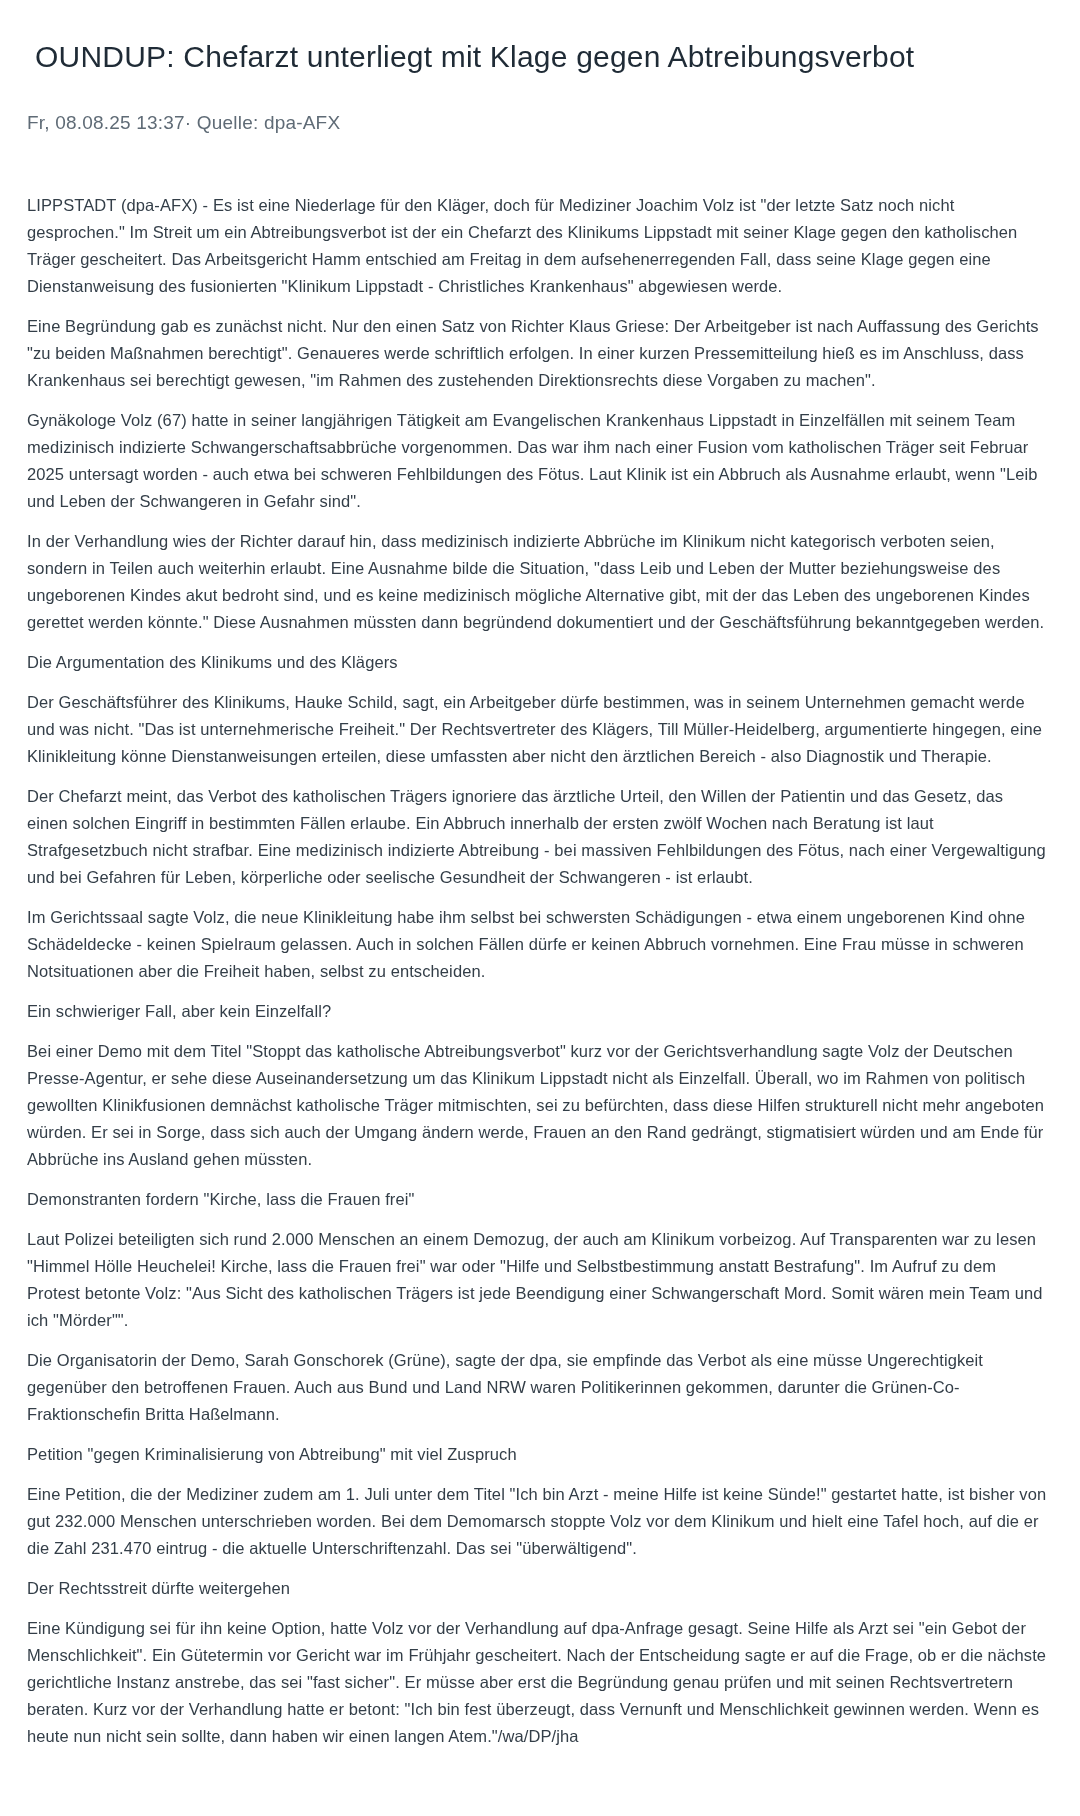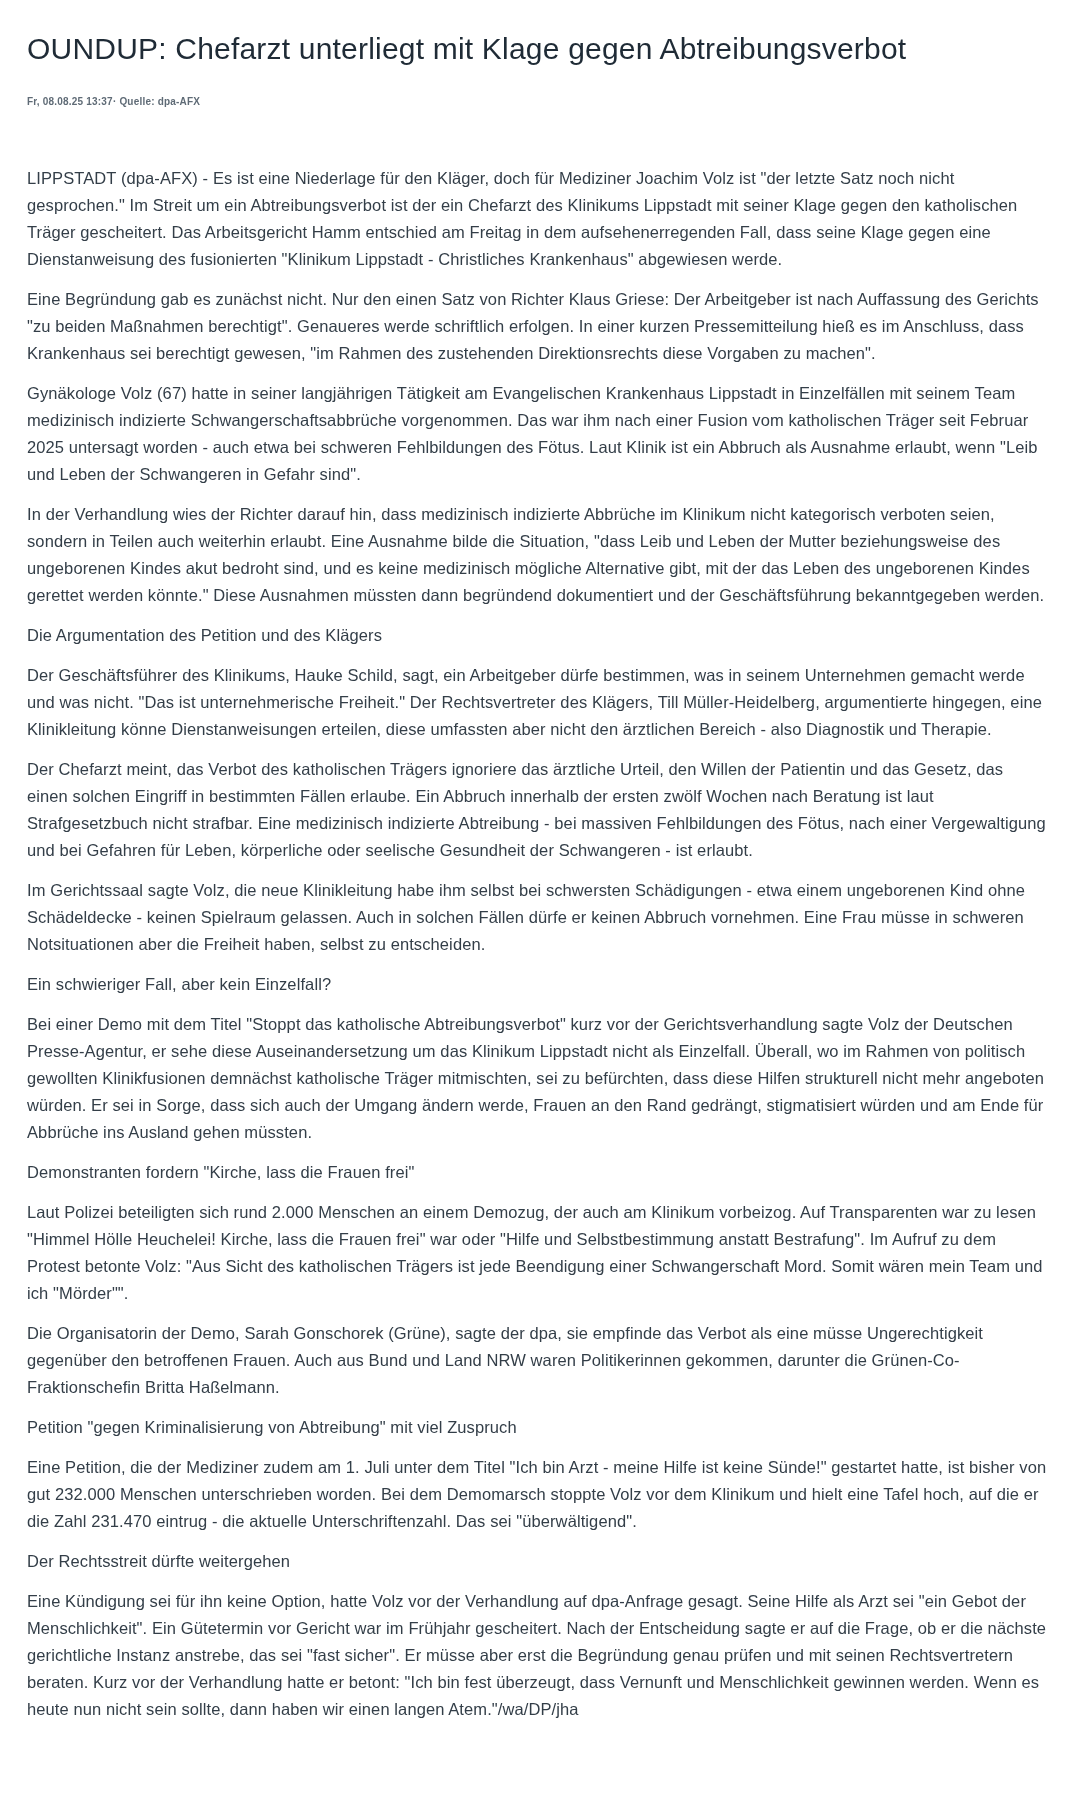--- a/index.html
+++ b/index.html
@@ -15,34 +15,33 @@
     font-family:"Liberation Sans","DejaVu Sans",sans-serif;
     -webkit-font-smoothing:antialiased;
   }
   .page{
     width:1080px;
     min-height:1816px;
     background:var(--bg);
     padding:26px 32px 46px 27px;
   }
   .article-title{
-    margin:0;
+    margin:8px;
     max-width:980px;
     font-size:30px;
     font-weight:400;
     line-height:46px;
     letter-spacing:0.2px;
     color:var(--title-color);
   }
   .article-meta{
-    margin-top:24px;
-    font-size:10px;
+    margin-top:32px;
+    font-size:19px;
     letter-spacing:0.2px;
     color:var(--meta-color);
-    font-weight:bold;
   }
   .article-body{
     margin-top:58px;
     max-width:1023px;
   }
   .article-body p,
   .article-body h2{
     margin:0 0 13px 0;
     font-size:16.5px;
     font-weight:400;
@@ -57,21 +56,21 @@
 <div class="page">
   <h1 class="article-title">OUNDUP: Chefarzt unterliegt mit Klage gegen Abtreibungsverbot</h1>
 
   <div class="article-meta">Fr, 08.08.25 13:37· Quelle: dpa-AFX</div>
 
   <div class="article-body">
       <p>LIPPSTADT (dpa-AFX) - Es ist eine Niederlage für den Kläger, doch für Mediziner Joachim Volz ist "der letzte Satz noch nicht gesprochen." Im Streit um ein Abtreibungsverbot ist der ein Chefarzt des Klinikums Lippstadt mit seiner Klage gegen den katholischen Träger gescheitert. Das Arbeitsgericht Hamm entschied am Freitag in dem aufsehenerregenden Fall, dass seine Klage gegen eine Dienstanweisung des fusionierten "Klinikum Lippstadt - Christliches Krankenhaus" abgewiesen werde.</p>
       <p>Eine Begründung gab es zunächst nicht. Nur den einen Satz von Richter Klaus Griese: Der Arbeitgeber ist nach Auffassung des Gerichts "zu beiden Maßnahmen berechtigt". Genaueres werde schriftlich erfolgen. In einer kurzen Pressemitteilung hieß es im Anschluss, dass Krankenhaus sei berechtigt gewesen, "im Rahmen des zustehenden Direktionsrechts diese Vorgaben zu machen".</p>
       <p>Gynäkologe Volz (67) hatte in seiner langjährigen Tätigkeit am Evangelischen Krankenhaus Lippstadt in Einzelfällen mit seinem Team medizinisch indizierte Schwangerschaftsabbrüche vorgenommen. Das war ihm nach einer Fusion vom katholischen Träger seit Februar 2025 untersagt worden - auch etwa bei schweren Fehlbildungen des Fötus. Laut Klinik ist ein Abbruch als Ausnahme erlaubt, wenn "Leib und Leben der Schwangeren in Gefahr sind".</p>
       <p>In der Verhandlung wies der Richter darauf hin, dass medizinisch indizierte Abbrüche im Klinikum nicht kategorisch verboten seien, sondern in Teilen auch weiterhin erlaubt. Eine Ausnahme bilde die Situation, "dass Leib und Leben der Mutter beziehungsweise des ungeborenen Kindes akut bedroht sind, und es keine medizinisch mögliche Alternative gibt, mit der das Leben des ungeborenen Kindes gerettet werden könnte." Diese Ausnahmen müssten dann begründend dokumentiert und der Geschäftsführung bekanntgegeben werden.</p>
-      <h2>Die Argumentation des Petition und des Klägers</h2>
+      <h2>Die Argumentation des Klinikums und des Klägers</h2>
       <p>Der Geschäftsführer des Klinikums, Hauke Schild, sagt, ein Arbeitgeber dürfe bestimmen, was in seinem Unternehmen gemacht werde und was nicht. "Das ist unternehmerische Freiheit." Der Rechtsvertreter des Klägers, Till Müller-Heidelberg, argumentierte hingegen, eine Klinikleitung könne Dienstanweisungen erteilen, diese umfassten aber nicht den ärztlichen Bereich - also Diagnostik und Therapie.</p>
       <p>Der Chefarzt meint, das Verbot des katholischen Trägers ignoriere das ärztliche Urteil, den Willen der Patientin und das Gesetz, das einen solchen Eingriff in bestimmten Fällen erlaube. Ein Abbruch innerhalb der ersten zwölf Wochen nach Beratung ist laut Strafgesetzbuch nicht strafbar. Eine medizinisch indizierte Abtreibung - bei massiven Fehlbildungen des Fötus, nach einer Vergewaltigung und bei Gefahren für Leben, körperliche oder seelische Gesundheit der Schwangeren - ist erlaubt.</p>
       <p>Im Gerichtssaal sagte Volz, die neue Klinikleitung habe ihm selbst bei schwersten Schädigungen - etwa einem ungeborenen Kind ohne Schädeldecke - keinen Spielraum gelassen. Auch in solchen Fällen dürfe er keinen Abbruch vornehmen. Eine Frau müsse in schweren Notsituationen aber die Freiheit haben, selbst zu entscheiden.</p>
       <h2>Ein schwieriger Fall, aber kein Einzelfall?</h2>
       <p>Bei einer Demo mit dem Titel "Stoppt das katholische Abtreibungsverbot" kurz vor der Gerichtsverhandlung sagte Volz der Deutschen Presse-Agentur, er sehe diese Auseinandersetzung um das Klinikum Lippstadt nicht als Einzelfall. Überall, wo im Rahmen von politisch gewollten Klinikfusionen demnächst katholische Träger mitmischten, sei zu befürchten, dass diese Hilfen strukturell nicht mehr angeboten würden. Er sei in Sorge, dass sich auch der Umgang ändern werde, Frauen an den Rand gedrängt, stigmatisiert würden und am Ende für Abbrüche ins Ausland gehen müssten.</p>
       <h2>Demonstranten fordern "Kirche, lass die Frauen frei"</h2>
       <p>Laut Polizei beteiligten sich rund 2.000 Menschen an einem Demozug, der auch am Klinikum vorbeizog. Auf Transparenten war zu lesen "Himmel Hölle Heuchelei! Kirche, lass die Frauen frei" war oder "Hilfe und Selbstbestimmung anstatt Bestrafung". Im Aufruf zu dem Protest betonte Volz: "Aus Sicht des katholischen Trägers ist jede Beendigung einer Schwangerschaft Mord. Somit wären mein Team und ich "Mörder"".</p>
       <p>Die Organisatorin der Demo, Sarah Gonschorek (Grüne), sagte der dpa, sie empfinde das Verbot als eine müsse Ungerechtigkeit gegenüber den betroffenen Frauen. Auch aus Bund und Land NRW waren Politikerinnen gekommen, darunter die Grünen-Co-Fraktionschefin Britta Haßelmann.</p>
       <h2>Petition "gegen Kriminalisierung von Abtreibung" mit viel Zuspruch</h2>
       <p>Eine Petition, die der Mediziner zudem am 1. Juli unter dem Titel "Ich bin Arzt - meine Hilfe ist keine Sünde!" gestartet hatte, ist bisher von gut 232.000 Menschen unterschrieben worden. Bei dem Demomarsch stoppte Volz vor dem Klinikum und hielt eine Tafel hoch, auf die er die Zahl 231.470 eintrug - die aktuelle Unterschriftenzahl. Das sei "überwältigend".</p>

